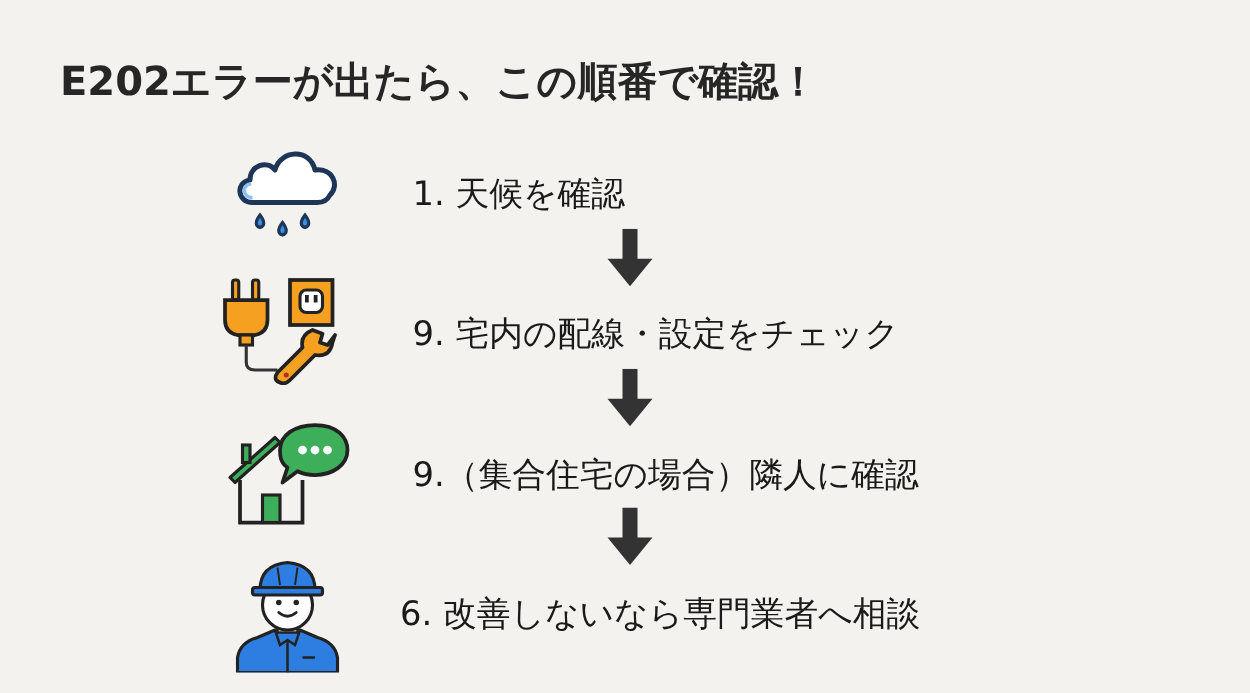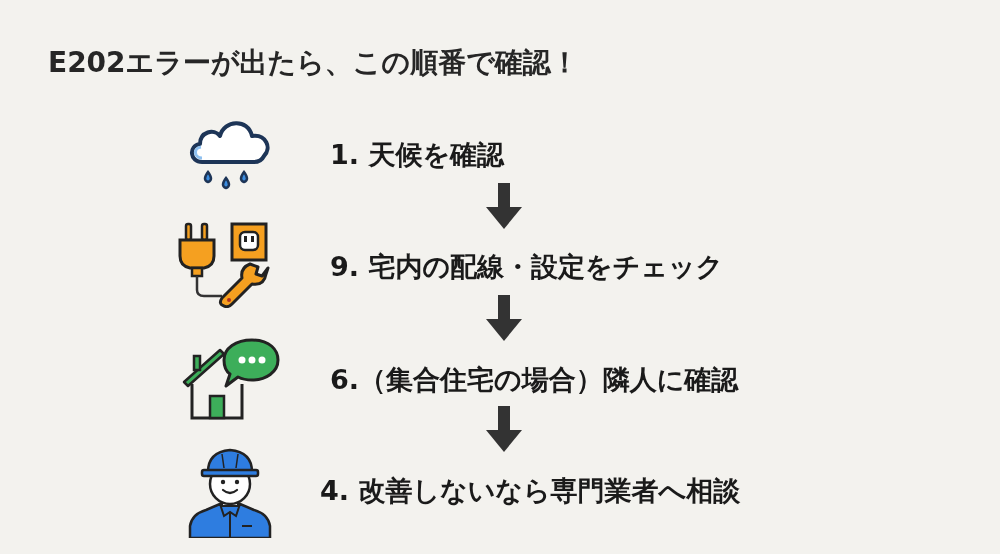--- a/index.html
+++ b/index.html
@@ -5,26 +5,26 @@
     html, body { margin: 0; padding: 0; }
     body {
       width: 1000px; height: 554px; overflow: hidden;
       background: #f3f2ee;
       font-family: "DejaVu Sans", "Liberation Sans", sans-serif;
       color: #1f1f1f;
       position: relative;
     }
     .title {
       position: absolute; left: 48px; top: 44px;
-      font-size: 28px; font-weight: bold; letter-spacing: 0px;
+      font-size: 32px; font-weight: bold; letter-spacing: 0px;
       color: #262626; white-space: nowrap;
     }
     .icon { position: absolute; }
     .step-label {
-      position: absolute; font-size: 27px; font-weight: bold;
+      position: absolute; font-size: 27px; font-weight: normal;
       color: #1a1a1a; white-space: nowrap;
     }
     .arrow { position: absolute; left: 484px; width: 40px; height: 48px; }
   </style>
 </head>
 <body>
 
 <div class="title">E202エラーが出たら、この順番で確認！</div>
 
 <svg class="icon" style="left:184px;top:114px" width="90" height="80" viewBox="0 0 90 80">
@@ -64,21 +64,21 @@
 <svg class="icon" style="left:178px;top:334px" width="104" height="88" viewBox="0 0 104 88">
   <path d="M6 48 L42 16 L46 20 L10 52 Z" fill="#3dae5a" stroke="#222" stroke-width="2.5" stroke-linejoin="round"></path>
   <rect x="16" y="22" width="6" height="14" fill="#3dae5a" stroke="#222" stroke-width="2.5"></rect>
   <path d="M14 50 V84 H64 V50" fill="none" stroke="#222" stroke-width="3"></path>
   <rect x="32" y="62" width="14" height="22" fill="#3dae5a" stroke="#222" stroke-width="2.5"></rect>
   <path d="M74 6 C92 6 100 16 100 26 C100 38 88 46 74 46 C68 46 64 45 60 43 L48 52 L52 40 C46 36 46 30 46 26 C46 14 58 6 74 6 Z" fill="#3dae5a" stroke="#222" stroke-width="3" stroke-linejoin="round"></path>
   <circle cx="64" cy="26" r="3.5" fill="#fff"></circle>
   <circle cx="74" cy="26" r="3.5" fill="#fff"></circle>
   <circle cx="84" cy="26" r="3.5" fill="#fff"></circle>
 </svg>
-<div class="step-label" style="left:330px;top:362px">6.（集合住宅の場合）隣人に確認</div>
+<div class="step-label" style="left:330px;top:362px">9.（集合住宅の場合）隣人に確認</div>
 
 <svg class="arrow" style="top:406px" viewBox="0 0 40 48">
   <rect x="14" y="0" width="12" height="26" fill="#333"></rect>
   <polygon points="2,24 38,24 20,46" fill="#333"></polygon>
 </svg>
 
 <svg class="icon" style="left:186px;top:446px" width="88" height="92" viewBox="0 0 88 92">
   <path d="M4 92 L4 80 Q6 68 20 64 L34 58 L44 66 L54 58 L68 64 Q82 68 84 80 L84 92 Z" fill="#2e7de0" stroke="#222" stroke-width="2.5" stroke-linejoin="round"></path>
   <path d="M34 58 L38 70 L44 66 L50 70 L54 58" fill="#2e7de0" stroke="#222" stroke-width="2"></path>
   <line x1="44" y1="66" x2="44" y2="92" stroke="#222" stroke-width="2"></line>
@@ -86,13 +86,13 @@
   <rect x="36" y="48" width="16" height="12" fill="#fff" stroke="#222" stroke-width="2"></rect>
   <ellipse cx="44" cy="38" rx="20" ry="20" fill="#fff" stroke="#222" stroke-width="2.5"></ellipse>
   <circle cx="37" cy="36" r="2.2" fill="#222"></circle>
   <circle cx="51" cy="36" r="2.2" fill="#222"></circle>
   <path d="M37 44 Q44 50 51 44" fill="none" stroke="#222" stroke-width="2.2" stroke-linecap="round"></path>
   <path d="M22 26 Q22 6 44 4 Q66 6 66 26 Z" fill="#2e7de0" stroke="#222" stroke-width="2.5"></path>
   <rect x="16" y="24" width="56" height="6" rx="2" fill="#2e7de0" stroke="#222" stroke-width="2.5"></rect>
   <line x1="36" y1="8" x2="38" y2="22" stroke="#222" stroke-width="1.5"></line>
   <line x1="52" y1="8" x2="50" y2="22" stroke="#222" stroke-width="1.5"></line>
 </svg>
-<div class="step-label" style="left:320px;top:473px">4. 改善しないなら専門業者へ相談</div>
+<div class="step-label" style="left:320px;top:473px">6. 改善しないなら専門業者へ相談</div>
 
 </body></html>

